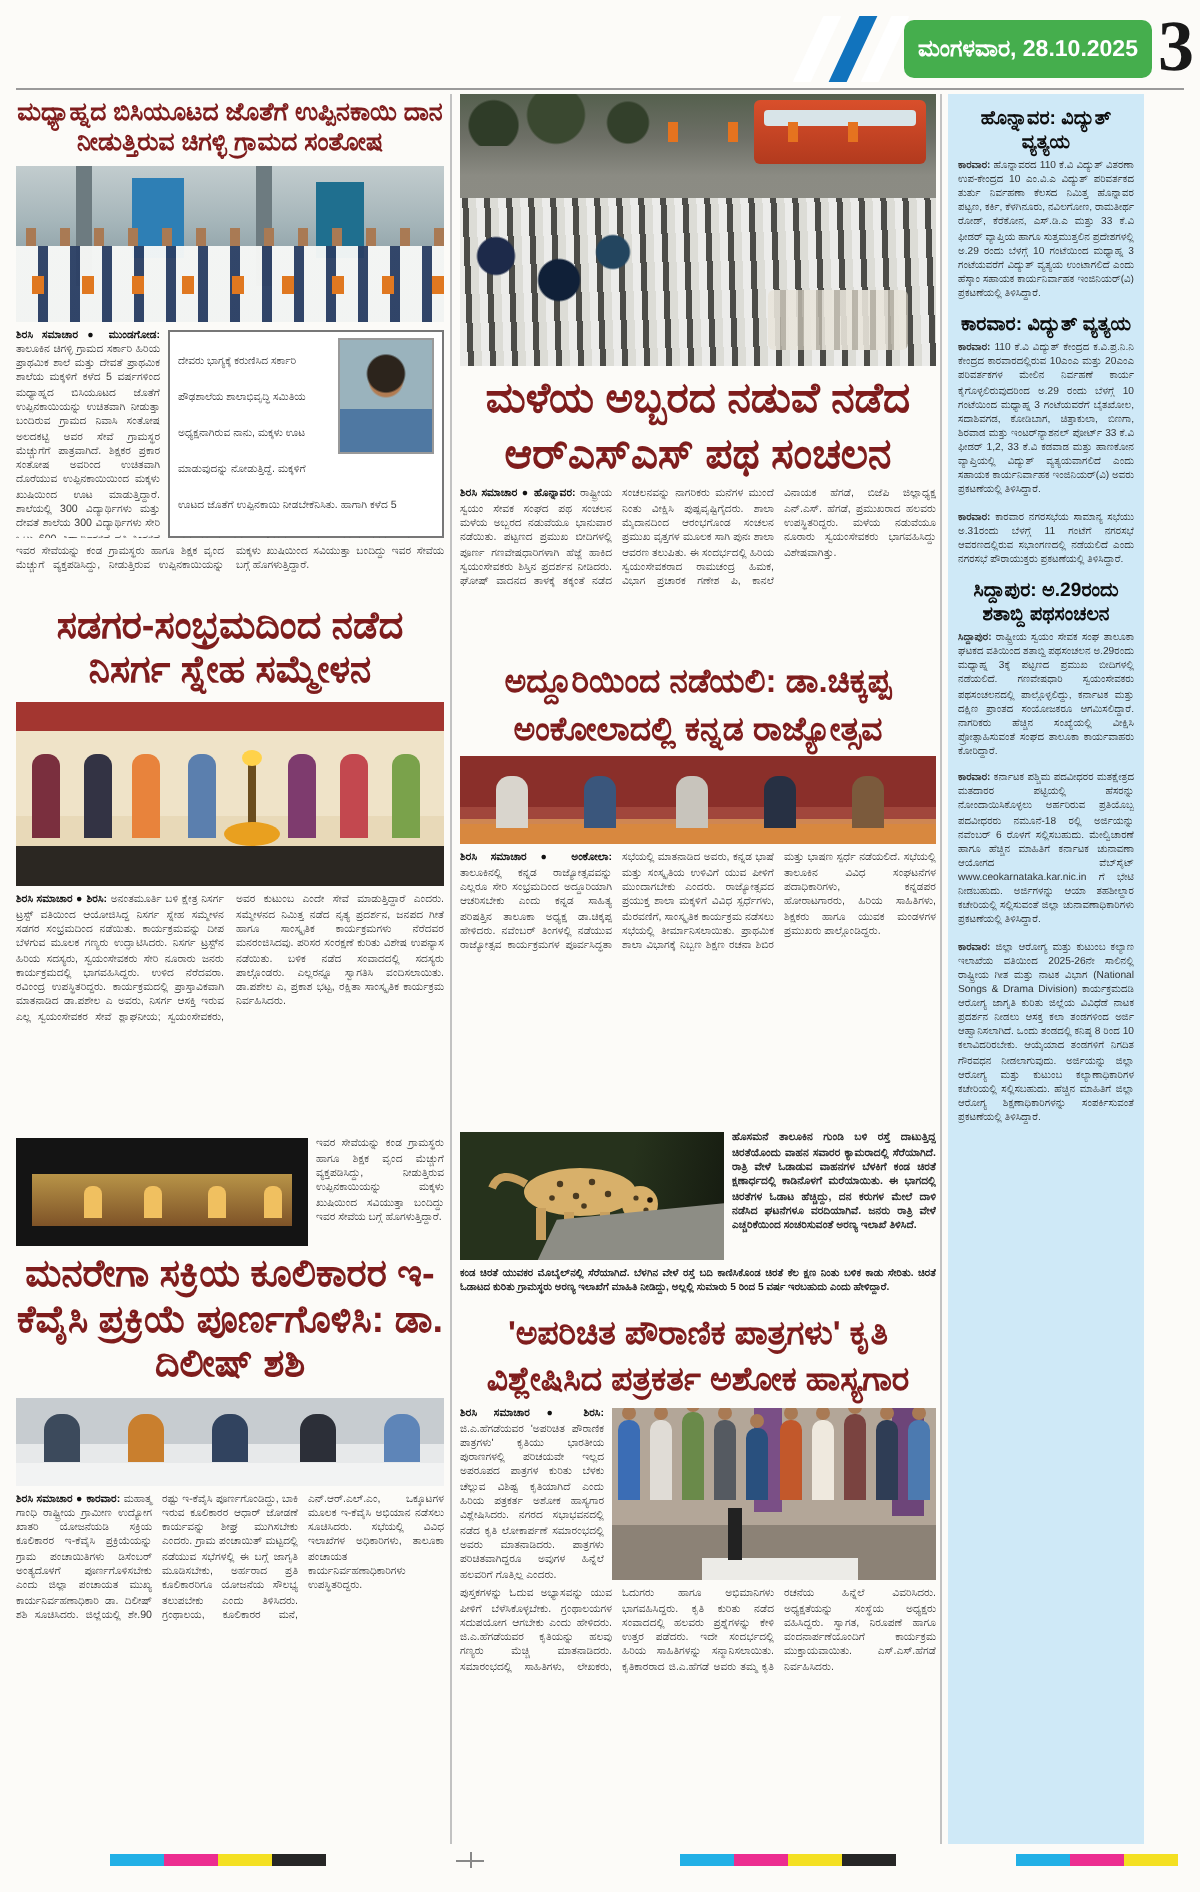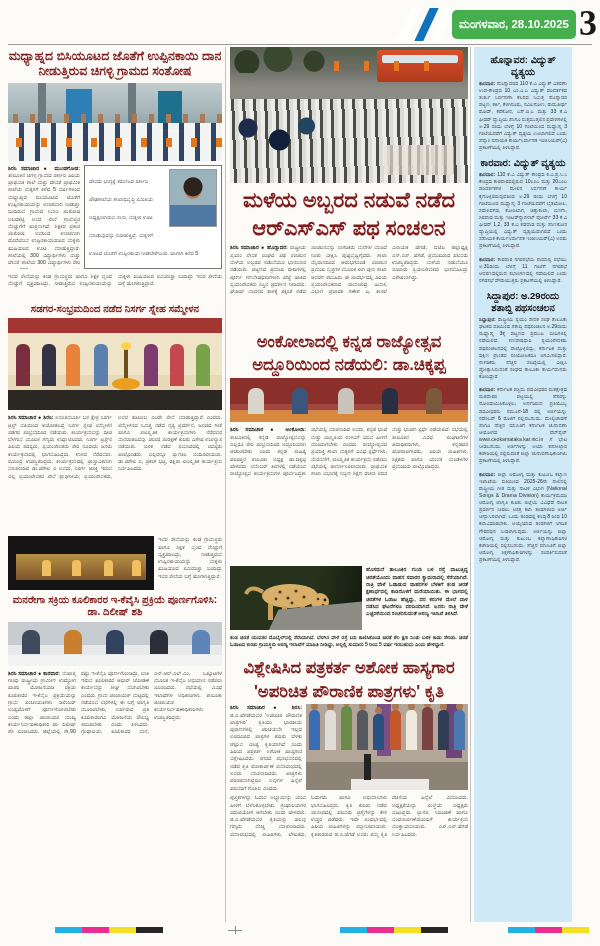--- a/index.html
+++ b/index.html
@@ -27,21 +27,21 @@
   .col{position:absolute;top:47px;height:875px;overflow:hidden;}
   #col1{left:8px;width:214px;}
   #col2{left:230px;width:238px;}
   #col3{left:474px;width:98px;background:#cfe9f7;padding:4px 5px;box-sizing:border-box;}
   .vrule{position:absolute;top:47px;height:875px;width:1px;background:#c2c2c2;}
   #vr1{left:225px;} #vr2{left:470px;}
 
   
   .hl{color:#7f1d1d;font-weight:bold;text-align:center;line-height:1.18;margin:2px 0 3px;}
   .hl-sm{font-size:12.5px;}
-  .hl-md{font-size:10px;}
+  .hl-md{font-size:19px;}
   .hl-lg{font-size:21px;line-height:1.2;}
   .hl-md2{font-size:16.5px;}
   .bt{font-size:5.3px;line-height:1.38;color:#3a3a3a;text-align:justify;}
   .bt b{color:#111;}
   .cols2{column-count:2;column-gap:6px;}
   .cols3{column-count:3;column-gap:5px;}
   .caption{font-size:5.1px;line-height:1.35;color:#222;font-weight:bold;text-align:justify;margin:2px 0;}
   .qbox{border:1px solid #777;padding:3px 4px;background:#fff;}
   .block{margin-bottom:4px;}
   .ohide{overflow:hidden;}
@@ -247,22 +247,22 @@
     </div>
 
     <div class="hl hl-lg">ಮಳೆಯ ಅಬ್ಬರದ ನಡುವೆ ನಡೆದ</div>
     <div class="hl hl-lg block">ಆರ್‌ಎಸ್‌ಎಸ್ ಪಥ ಸಂಚಲನ</div>
 
     <div class="bt cols3 block ohide" style="height:84px;">
       <b>ಶಿರಸಿ ಸಮಾಚಾರ ● ಹೊನ್ನಾವರ:</b>
       <span>ರಾಷ್ಟ್ರೀಯ ಸ್ವಯಂ ಸೇವಕ ಸಂಘದ ಪಥ ಸಂಚಲನ ಮಳೆಯ ಅಬ್ಬರದ ನಡುವೆಯೂ ಭಾನುವಾರ ನಡೆಯಿತು. ಪಟ್ಟಣದ ಪ್ರಮುಖ ಬೀದಿಗಳಲ್ಲಿ ಪೂರ್ಣ ಗಣವೇಷಧಾರಿಗಳಾಗಿ ಹೆಜ್ಜೆ ಹಾಕಿದ ಸ್ವಯಂಸೇವಕರು ಶಿಸ್ತಿನ ಪ್ರದರ್ಶನ ನೀಡಿದರು. ಘೋಷ್ ವಾದನದ ತಾಳಕ್ಕೆ ತಕ್ಕಂತೆ ನಡೆದ ಸಂಚಲನವನ್ನು ನಾಗರಿಕರು ಮನೆಗಳ ಮುಂದೆ ನಿಂತು ವೀಕ್ಷಿಸಿ ಪುಷ್ಪವೃಷ್ಟಿಗೈದರು. ಶಾಲಾ ಮೈದಾನದಿಂದ ಆರಂಭಗೊಂಡ ಸಂಚಲನ ಪ್ರಮುಖ ವೃತ್ತಗಳ ಮೂಲಕ ಸಾಗಿ ಪುನಃ ಶಾಲಾ ಆವರಣ ತಲುಪಿತು. ಈ ಸಂದರ್ಭದಲ್ಲಿ ಹಿರಿಯ ಸ್ವಯಂಸೇವಕರಾದ ರಾಮಚಂದ್ರ ಹಿಮಕ, ವಿಭಾಗ ಪ್ರಚಾರಕ ಗಣೇಶ ಪಿ, ಕಾನಲೆ ವಿನಾಯಕ ಹೆಗಡೆ, ಬಿಜೆಪಿ ಜಿಲ್ಲಾಧ್ಯಕ್ಷ ಎನ್.ಎಸ್. ಹೆಗಡೆ, ಪ್ರಮುಖರಾದ ಹಲವರು ಉಪಸ್ಥಿತರಿದ್ದರು. ಮಳೆಯ ನಡುವೆಯೂ ನೂರಾರು ಸ್ವಯಂಸೇವಕರು ಭಾಗವಹಿಸಿದ್ದು ವಿಶೇಷವಾಗಿತ್ತು.</span>
     </div>
 
+    <div class="hl hl-md2 block">ಅದ್ದೂರಿಯಿಂದ ನಡೆಯಲಿ: ಡಾ.ಚಿಕ್ಕಪ್ಪ</div>
     <div class="hl hl-md2">ಅಂಕೋಲಾದಲ್ಲಿ ಕನ್ನಡ ರಾಜ್ಯೋತ್ಸವ</div>
-    <div class="hl hl-md2 block">ಅದ್ದೂರಿಯಿಂದ ನಡೆಯಲಿ: ಡಾ.ಚಿಕ್ಕಪ್ಪ</div>
 
     <div class="ph ph-dais block" style="width:238px;height:44px;">
       <div class="part tbl"></div>
       <div class="part fg f1"></div>
       <div class="part fg f2"></div>
       <div class="part fg f3"></div>
       <div class="part fg f4"></div>
       <div class="part fg f5"></div>
     </div>
 
@@ -293,22 +293,22 @@
               <circle cx="93" cy="39" r="1.3"></circle>
           </g>
           <circle cx="95" cy="34" r="1.4" fill="#1c1208"></circle>
         </svg>
       </div>
       <div class="bt ohide" style="flex:1;font-weight:bold;color:#2a2a2a;">ಹೊಸಮನೆ ತಾಲೂಕಿನ ಗುಂಡಿ ಬಳಿ ರಸ್ತೆ ದಾಟುತ್ತಿದ್ದ ಚಿರತೆಯೊಂದು ವಾಹನ ಸವಾರರ ಕ್ಯಾಮರಾದಲ್ಲಿ ಸೆರೆಯಾಗಿದೆ. ರಾತ್ರಿ ವೇಳೆ ಓಡಾಡುವ ವಾಹನಗಳ ಬೆಳಕಿಗೆ ಕಂಡ ಚಿರತೆ ಕ್ಷಣಾರ್ಧದಲ್ಲಿ ಕಾಡಿನೊಳಗೆ ಮರೆಯಾಯಿತು. ಈ ಭಾಗದಲ್ಲಿ ಚಿರತೆಗಳ ಓಡಾಟ ಹೆಚ್ಚಿದ್ದು, ದನ ಕರುಗಳ ಮೇಲೆ ದಾಳಿ ನಡೆಸಿದ ಘಟನೆಗಳೂ ವರದಿಯಾಗಿವೆ. ಜನರು ರಾತ್ರಿ ವೇಳೆ ಎಚ್ಚರಿಕೆಯಿಂದ ಸಂಚರಿಸುವಂತೆ ಅರಣ್ಯ ಇಲಾಖೆ ತಿಳಿಸಿದೆ.</div>
     </div>
 
     <div class="caption block ohide" style="height:20px;">ಕಂಡ ಚಿರತೆ ಯುವಕರ ಮೊಬೈಲ್‌ನಲ್ಲಿ ಸೆರೆಯಾಗಿದೆ. ಬೆಳಗಿನ ವೇಳೆ ರಸ್ತೆ ಬದಿ ಕಾಣಿಸಿಕೊಂಡ ಚಿರತೆ ಕೆಲ ಕ್ಷಣ ನಿಂತು ಬಳಿಕ ಕಾಡು ಸೇರಿತು. ಚಿರತೆ ಓಡಾಟದ ಕುರಿತು ಗ್ರಾಮಸ್ಥರು ಅರಣ್ಯ ಇಲಾಖೆಗೆ ಮಾಹಿತಿ ನೀಡಿದ್ದು, ಅಲ್ಲಲ್ಲಿ ಸುಮಾರು 5 ರಿಂದ 5 ವರ್ಷ ಇರಬಹುದು ಎಂದು ಹೇಳಿದ್ದಾರೆ.</div>
 
+    <div class="hl hl-md2">'ಅಪರಿಚಿತ ಪೌರಾಣಿಕ ಪಾತ್ರಗಳು' ಕೃತಿ</div>
     <div class="hl hl-md2 block">ವಿಶ್ಲೇಷಿಸಿದ ಪತ್ರಕರ್ತ ಅಶೋಕ ಹಾಸ್ಯಗಾರ</div>
-    <div class="hl hl-md2">'ಅಪರಿಚಿತ ಪೌರಾಣಿಕ ಪಾತ್ರಗಳು' ಕೃತಿ</div>
 
     <div class="block" style="display:flex;gap:4px;height:86px;">
       <div class="bt ohide" style="width:72px;flex:none;">
         <b>ಶಿರಸಿ ಸಮಾಚಾರ ● ಶಿರಸಿ:</b>
         <span>ಜಿ.ಎ.ಹೆಗಡೆಯವರ 'ಅಪರಿಚಿತ ಪೌರಾಣಿಕ ಪಾತ್ರಗಳು' ಕೃತಿಯು ಭಾರತೀಯ ಪುರಾಣಗಳಲ್ಲಿ ಪರಿಚಯವೇ ಇಲ್ಲದ ಅಪರೂಪದ ಪಾತ್ರಗಳ ಕುರಿತು ಬೆಳಕು ಚೆಲ್ಲುವ ವಿಶಿಷ್ಟ ಕೃತಿಯಾಗಿದೆ ಎಂದು ಹಿರಿಯ ಪತ್ರಕರ್ತ ಅಶೋಕ ಹಾಸ್ಯಗಾರ ವಿಶ್ಲೇಷಿಸಿದರು. ನಗರದ ಸಭಾಭವನದಲ್ಲಿ ನಡೆದ ಕೃತಿ ಲೋಕಾರ್ಪಣೆ ಸಮಾರಂಭದಲ್ಲಿ ಅವರು ಮಾತನಾಡಿದರು. ಪಾತ್ರಗಳು ಪರಿಚಿತವಾಗಿದ್ದರೂ ಅವುಗಳ ಹಿನ್ನೆಲೆ ಹಲವರಿಗೆ ಗೊತ್ತಿಲ್ಲ ಎಂದರು.</span>
       </div>
       <div class="ph ph-group" style="flex:1;height:86px;">
         <div class="part curA"></div>
         <div class="part curB"></div>
         <div class="row">

